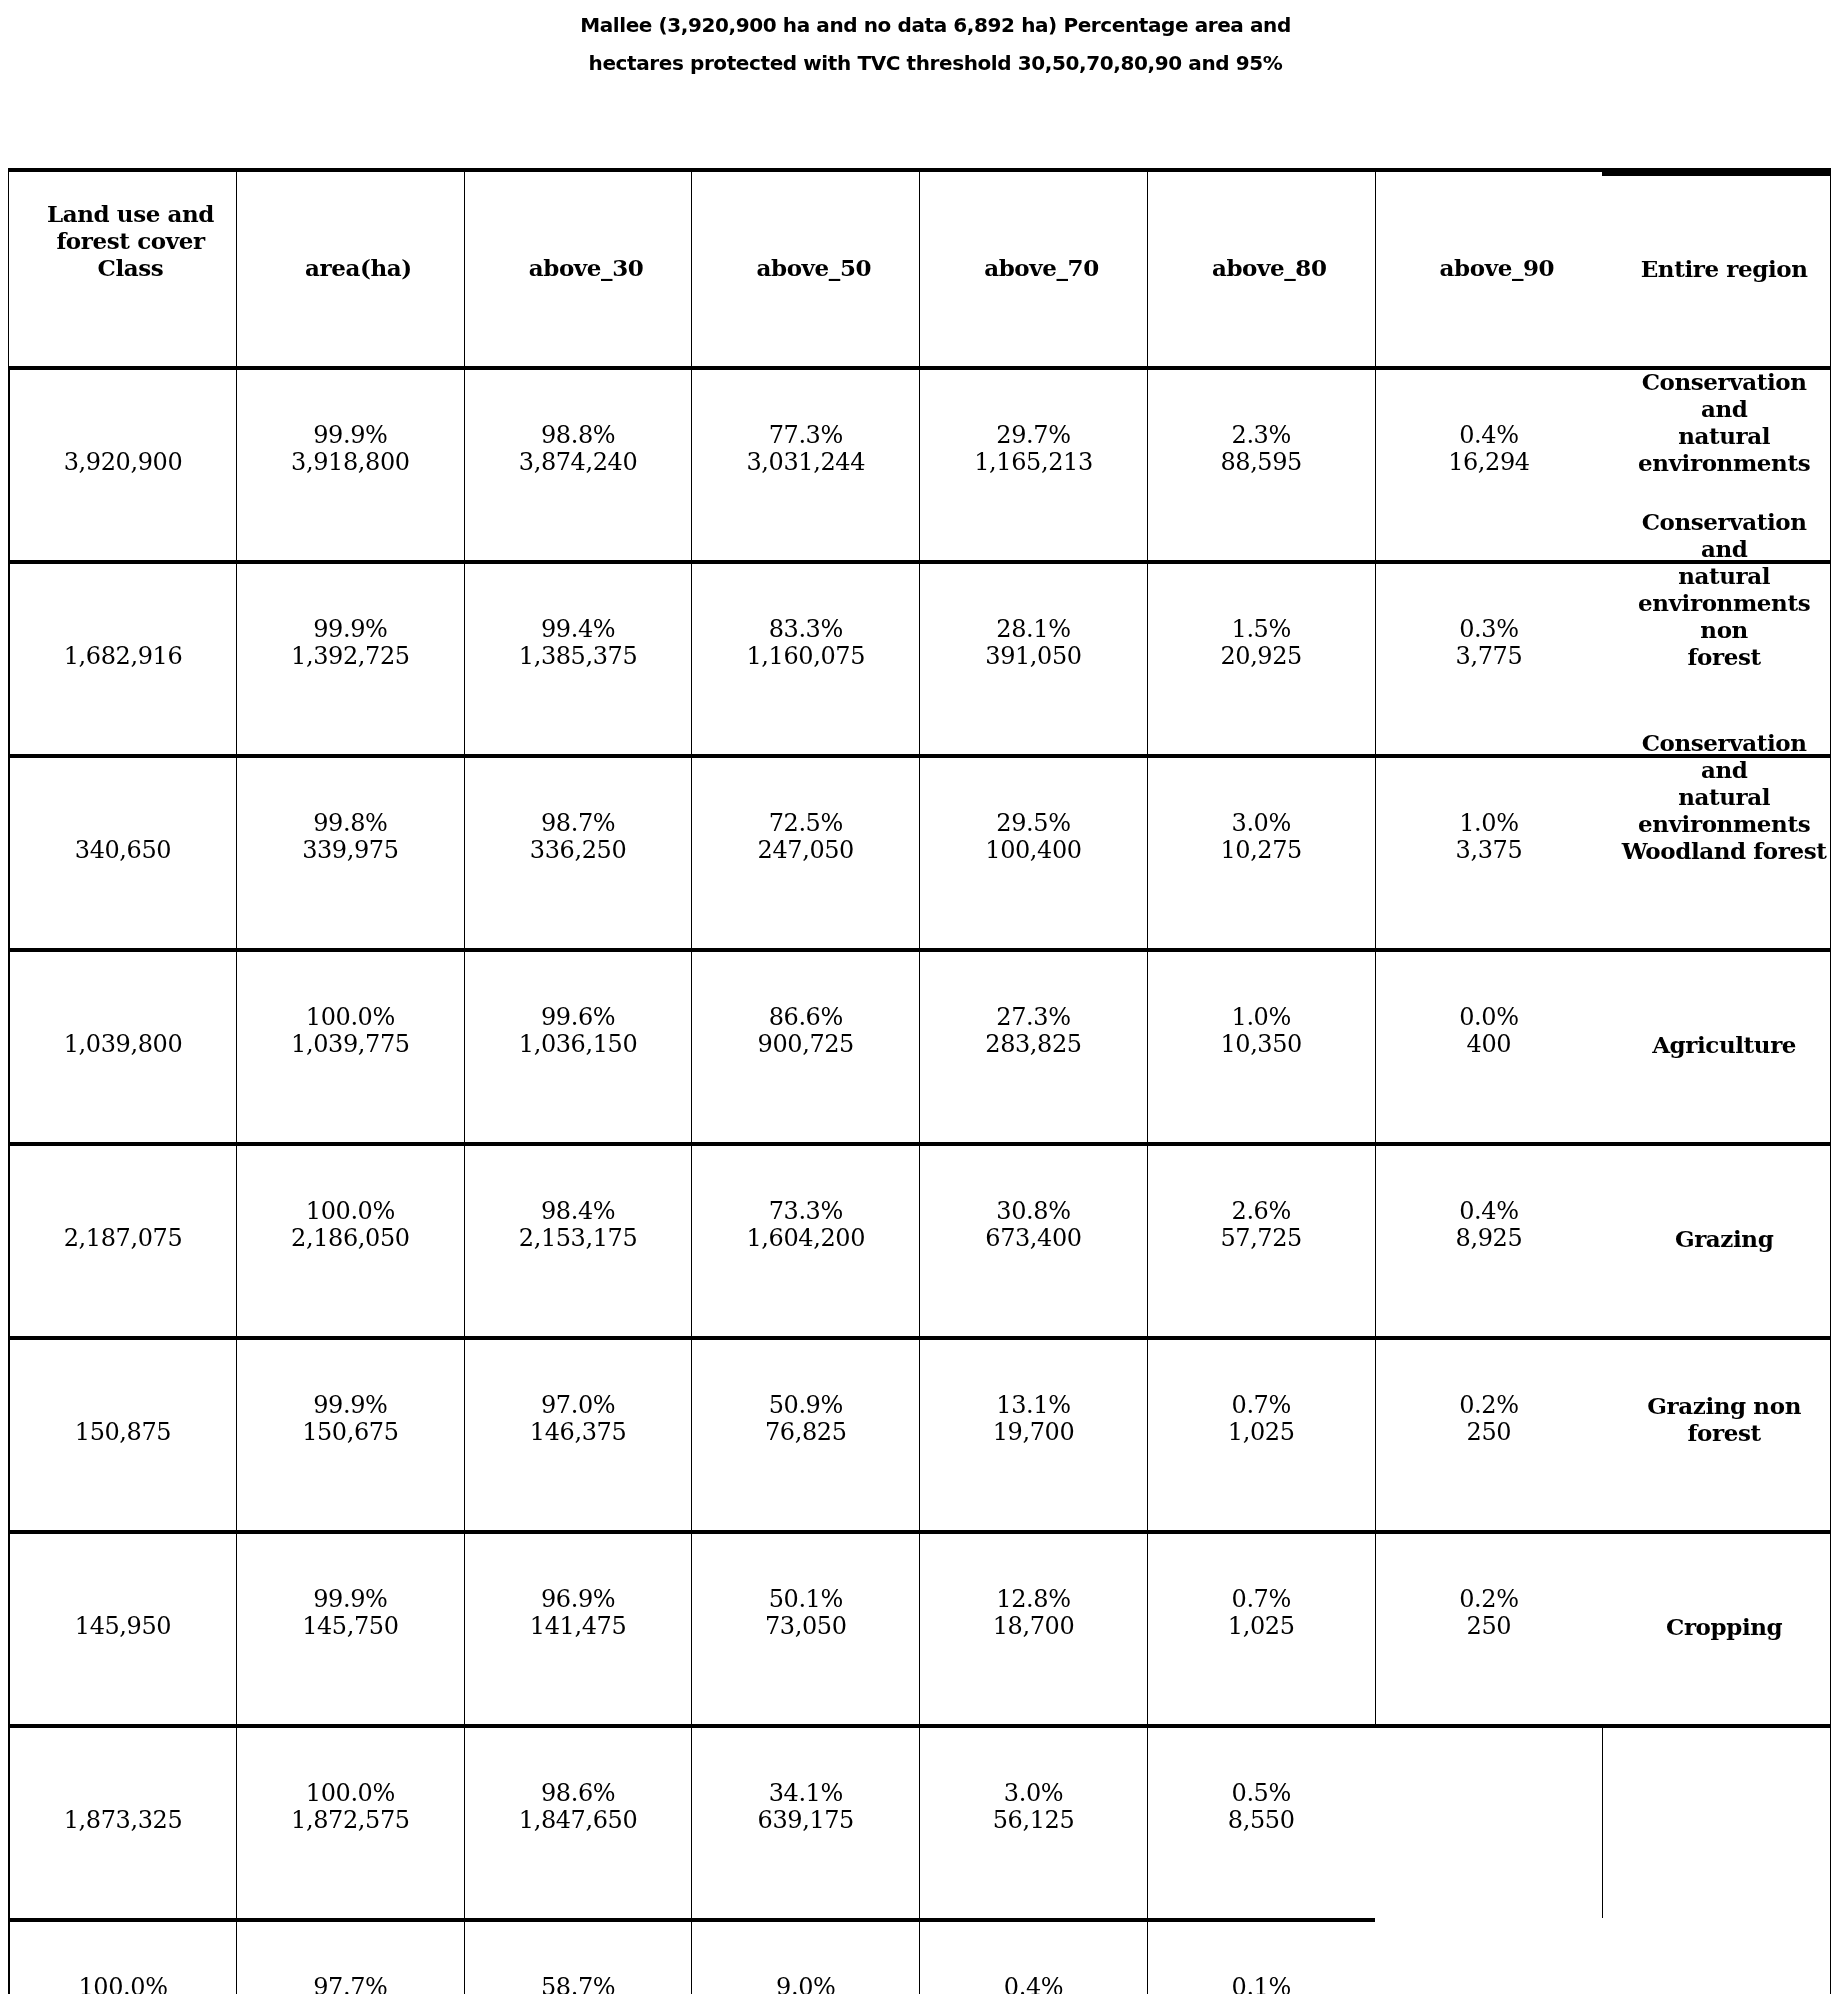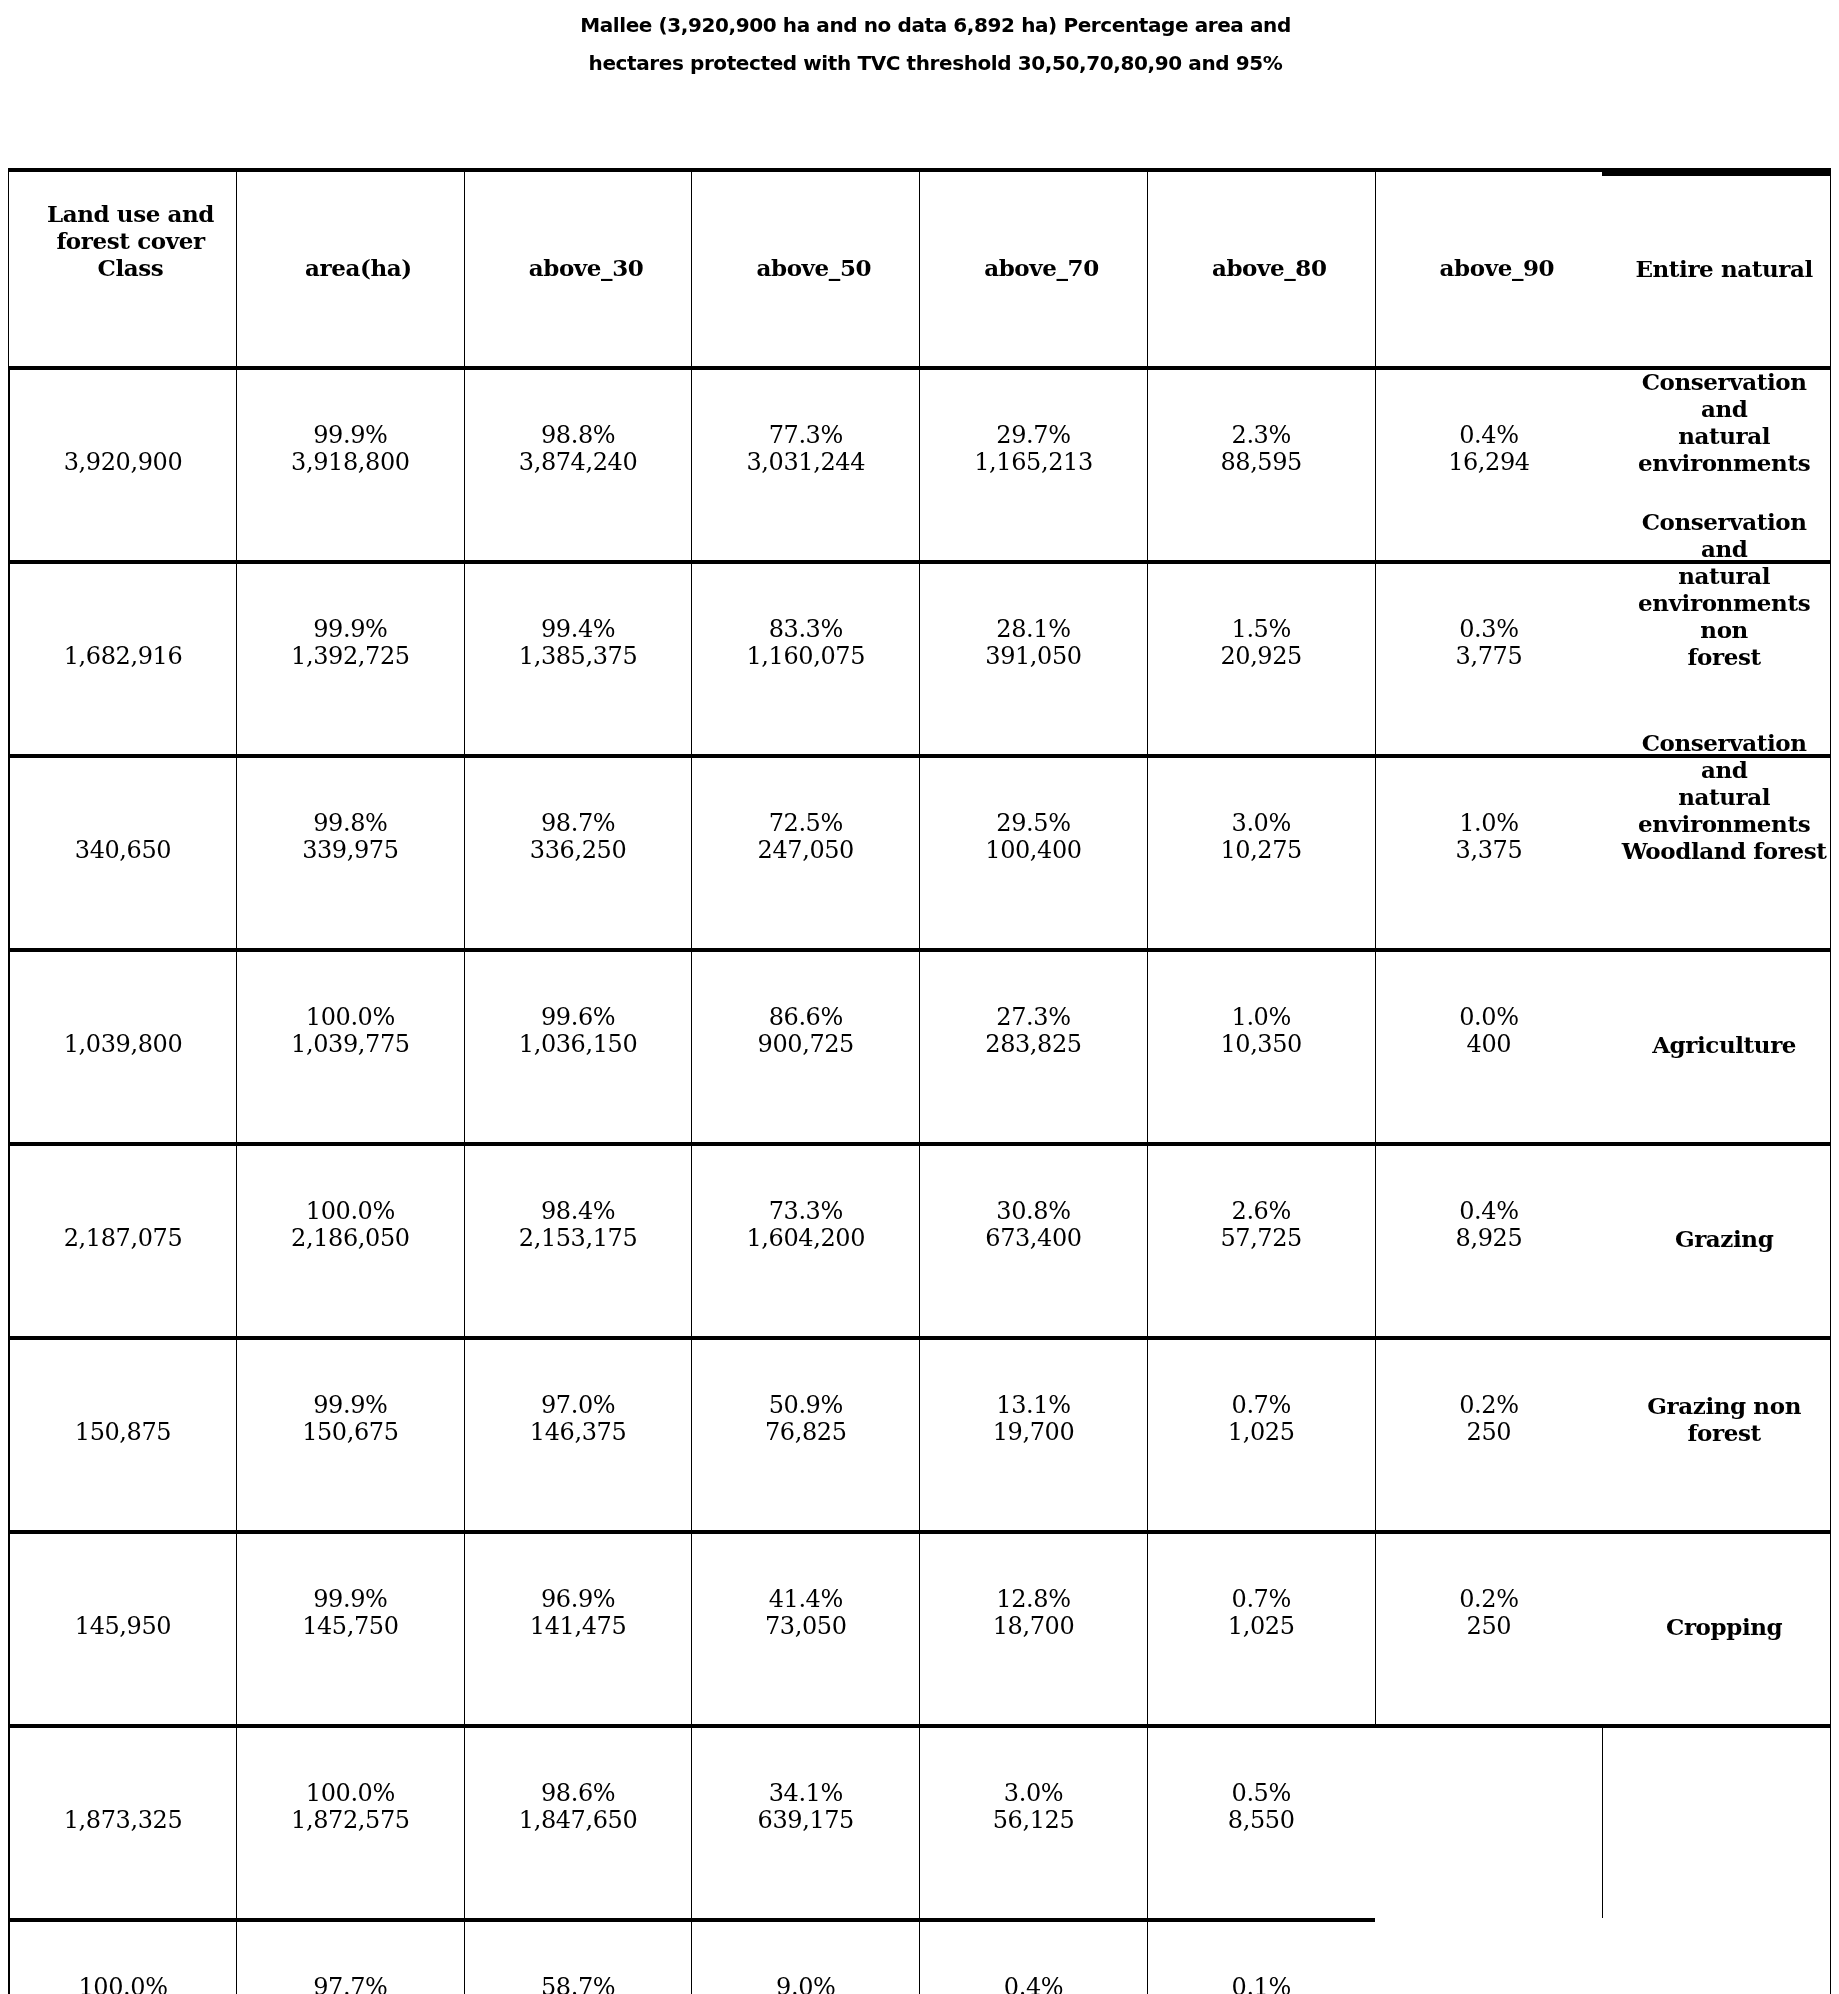--- a/index.html
+++ b/index.html
@@ -51,21 +51,21 @@
     <div class="cell th r0 ">
       <div class="bx">above_70</div>
     </div>
     <div class="cell th r0 ">
       <div class="bx">above_80</div>
     </div>
     <div class="cell th r0 ">
       <div class="bx">above_90</div>
     </div>
     <div class="cell rowlabel c0">
-      <div class="bx">Entire natural</div>
+      <div class="bx">Entire region</div>
     </div>
     <div class="cell num">
       <div class="bx">3,920,900</div>
     </div>
     <div class="cell num">
       <div class="bx">99.9%
 3,918,800</div>
     </div>
     <div class="cell num">
       <div class="bx">98.8%
@@ -254,21 +254,21 @@
     </div>
     <div class="cell num">
       <div class="bx">99.9%
 145,750</div>
     </div>
     <div class="cell num">
       <div class="bx">96.9%
 141,475</div>
     </div>
     <div class="cell num">
-      <div class="bx">41.4%
+      <div class="bx">50.1%
 73,050</div>
     </div>
     <div class="cell num">
       <div class="bx">12.8%
 18,700</div>
     </div>
     <div class="cell num">
       <div class="bx">0.7%
 1,025</div>
     </div>

